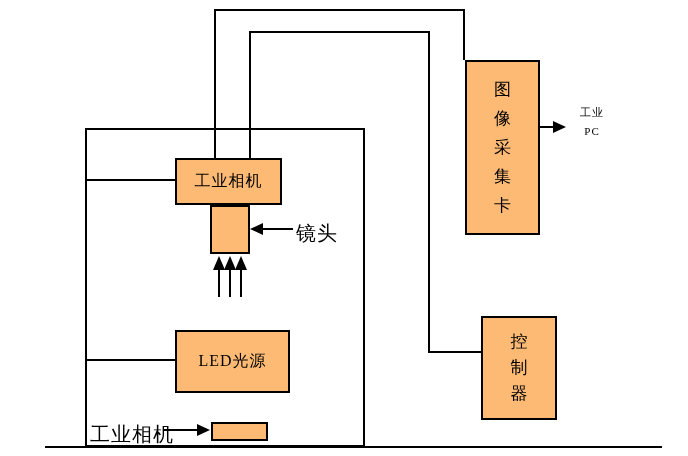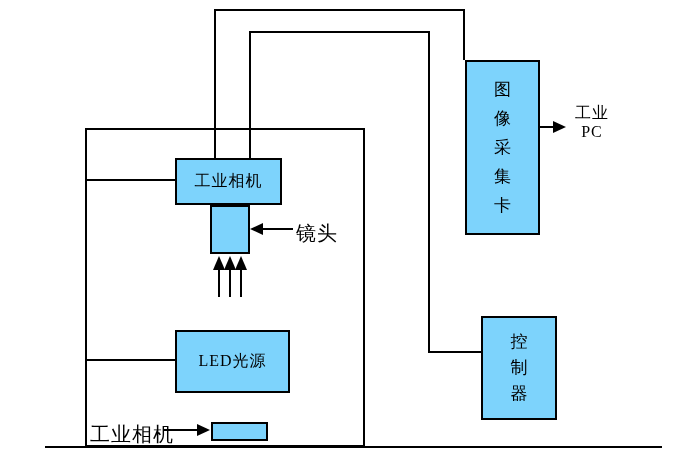--- a/index.html
+++ b/index.html
@@ -25,21 +25,21 @@
     stroke-width: 2;
     fill: none;
   }
   svg .head {
     fill: #000000;
     stroke: none;
   }
   .box {
     position: absolute;
     border: 2px solid #000000;
-    background: #7dd3fc;
+    background: #fdba74;
     display: flex;
     align-items: center;
     justify-content: center;
   }
   .box.transparent { background: transparent; }
   .label-h {
     font-size: 16px;
     letter-spacing: 1px;
     white-space: nowrap;
   }
@@ -55,21 +55,21 @@
     position: absolute;
     font-size: 20px;
     letter-spacing: 1px;
     white-space: nowrap;
   }
   .pc-label {
     position: absolute;
     left: 565px; top: 103px;
     width: 54px;
     text-align: center;
-    font-size: 16px;
+    font-size: 11px;
     line-height: 19px;
     letter-spacing: 1px;
   }
 
   
   .enclosure-box   { left: 85px;  top: 128px; width: 280px; height: 319px; }
   .camera-box      { left: 175px; top: 158px; width: 107px; height: 47px; }
   .lens-box        { left: 210px; top: 205px; width: 40px;  height: 49px; }
   .led-box         { left: 175px; top: 330px; width: 115px; height: 63px; }
   .sample-box      { left: 211px; top: 422px; width: 57px;  height: 19px; }

